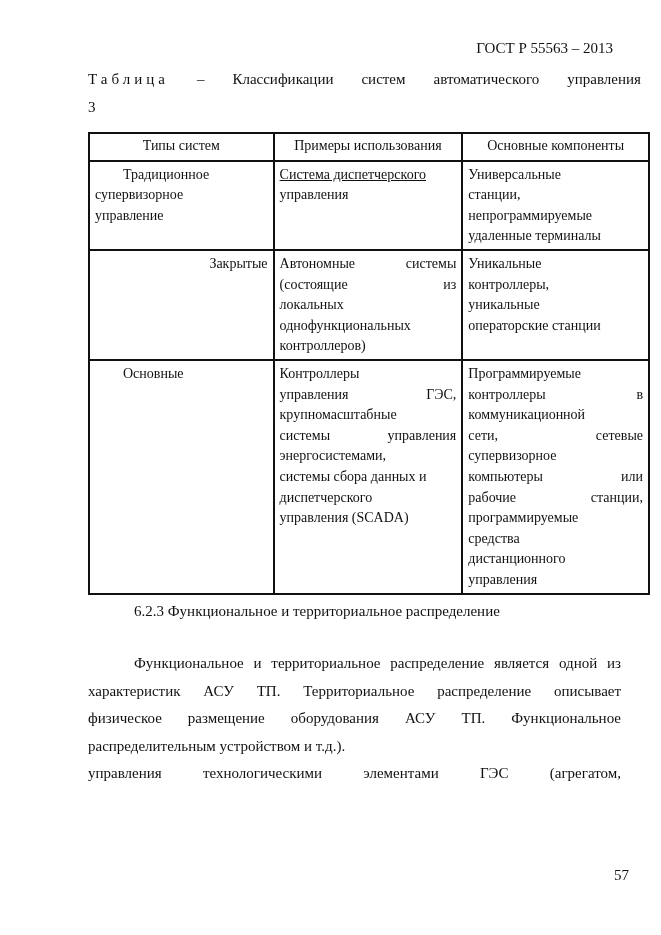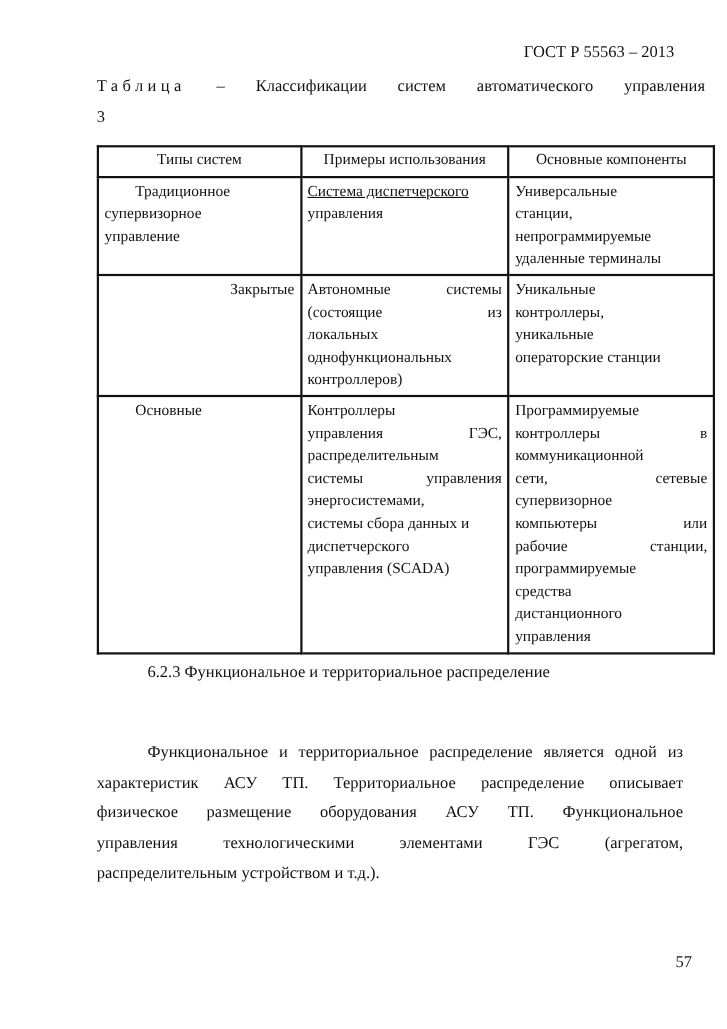--- a/index.html
+++ b/index.html
@@ -31,21 +31,21 @@
   col.c1 { width: 176px; } col.c2 { width: 180px; } col.c3 { width: 178px; }
   .section-title {
     position: absolute; left: 134px; top: 603px;
     font-size: 15px; font-weight: normal;
   }
   .para {
     position: absolute; left: 88px; top: 650px; width: 533px;
     font-size: 15px; line-height: 27.6px;
   }
   .para .l { display: block; text-align: justify; text-align-last: justify; }
-  .para .l.first { text-indent: 46px; margin-top: 21px; }
+  .para .l.first { text-indent: 46px; }
   .para .l.last { text-align-last: left; }
   .page-num {
     position: absolute; right: 32px; top: 867px; font-size: 15px;
   }
 </style>
 </head>
 <body>
 
 <div class="doc-code">ГОСТ Р  55563 – 2013</div>
 
@@ -109,21 +109,21 @@
           <span style="display: block; text-align: justify; text-align-last: left;">операторские станции</span>
         </td>
       </tr>
       <tr style="height: 233px;">
         <td>
           <span style="display: block; text-indent: 28px; text-align: left;">Основные</span>
         </td>
         <td>
           <span style="display: block; text-align: justify; text-align-last: left;">Контроллеры</span>
           <span style="display: block; text-align: justify; text-align-last: justify;">управления ГЭС,</span>
-          <span style="display: block; text-align: justify; text-align-last: left;">распределительным</span>
+          <span style="display: block; text-align: justify; text-align-last: left;">крупномасштабные</span>
           <span style="display: block; text-align: justify; text-align-last: justify;">системы управления</span>
           <span style="display: block; text-align: justify; text-align-last: left;">энергосистемами,</span>
           <span style="display: block; text-align: justify; text-align-last: left;">системы сбора данных и</span>
           <span style="display: block; text-align: justify; text-align-last: left;">диспетчерского</span>
           <span style="display: block; text-align: justify; text-align-last: left;">управления (SCADA)</span>
         </td>
         <td>
           <span style="display: block; text-align: justify; text-align-last: left;">Программируемые</span>
           <span style="display: block; text-align: justify; text-align-last: justify;">контроллеры в</span>
           <span style="display: block; text-align: justify; text-align-last: left;">коммуникационной</span>
@@ -139,17 +139,17 @@
       </tr>
     </tbody>
 </table>
 
 <div class="section-title">6.2.3 Функциональное и территориальное  распределение</div>
 
 <div class="para">
   <span class="l first">Функциональное и территориальное  распределение является одной из</span>
   <span class="l">характеристик АСУ ТП. Территориальное распределение описывает</span>
   <span class="l">физическое размещение оборудования АСУ ТП. Функциональное</span>
+  <span class="l last">распределительным устройством и т.д.).</span>
   <span class="l">управления технологическими элементами ГЭС (агрегатом,</span>
-  <span class="l last">распределительным устройством и т.д.).</span>
 </div>
 
 <div class="page-num">57</div>
 
 </body></html>

